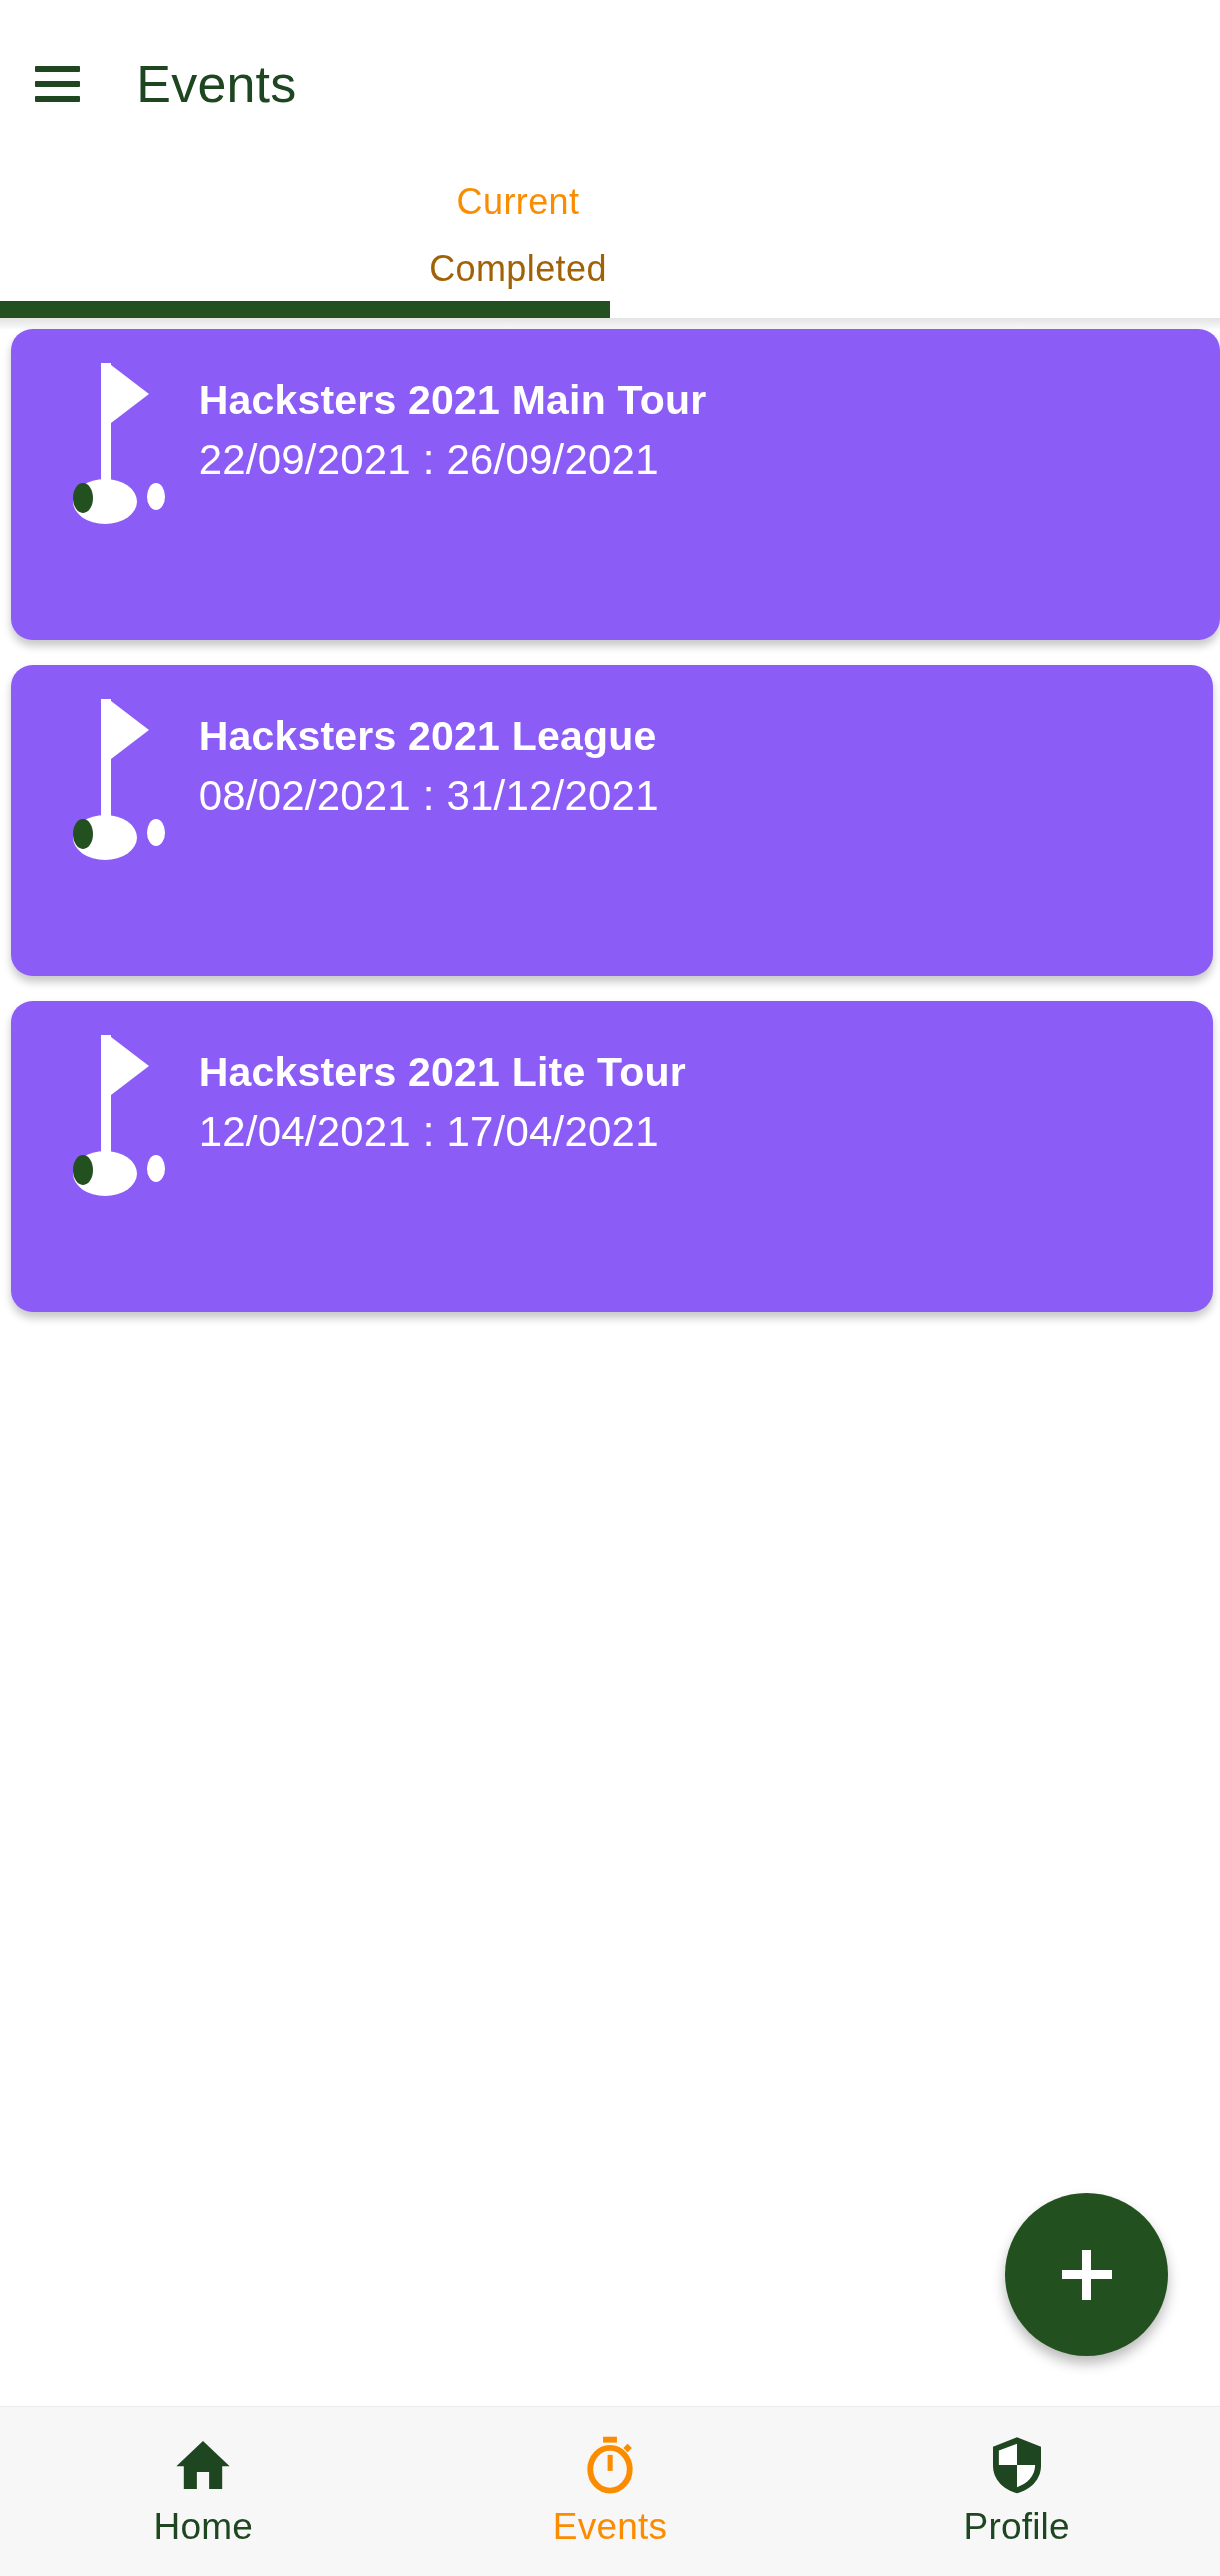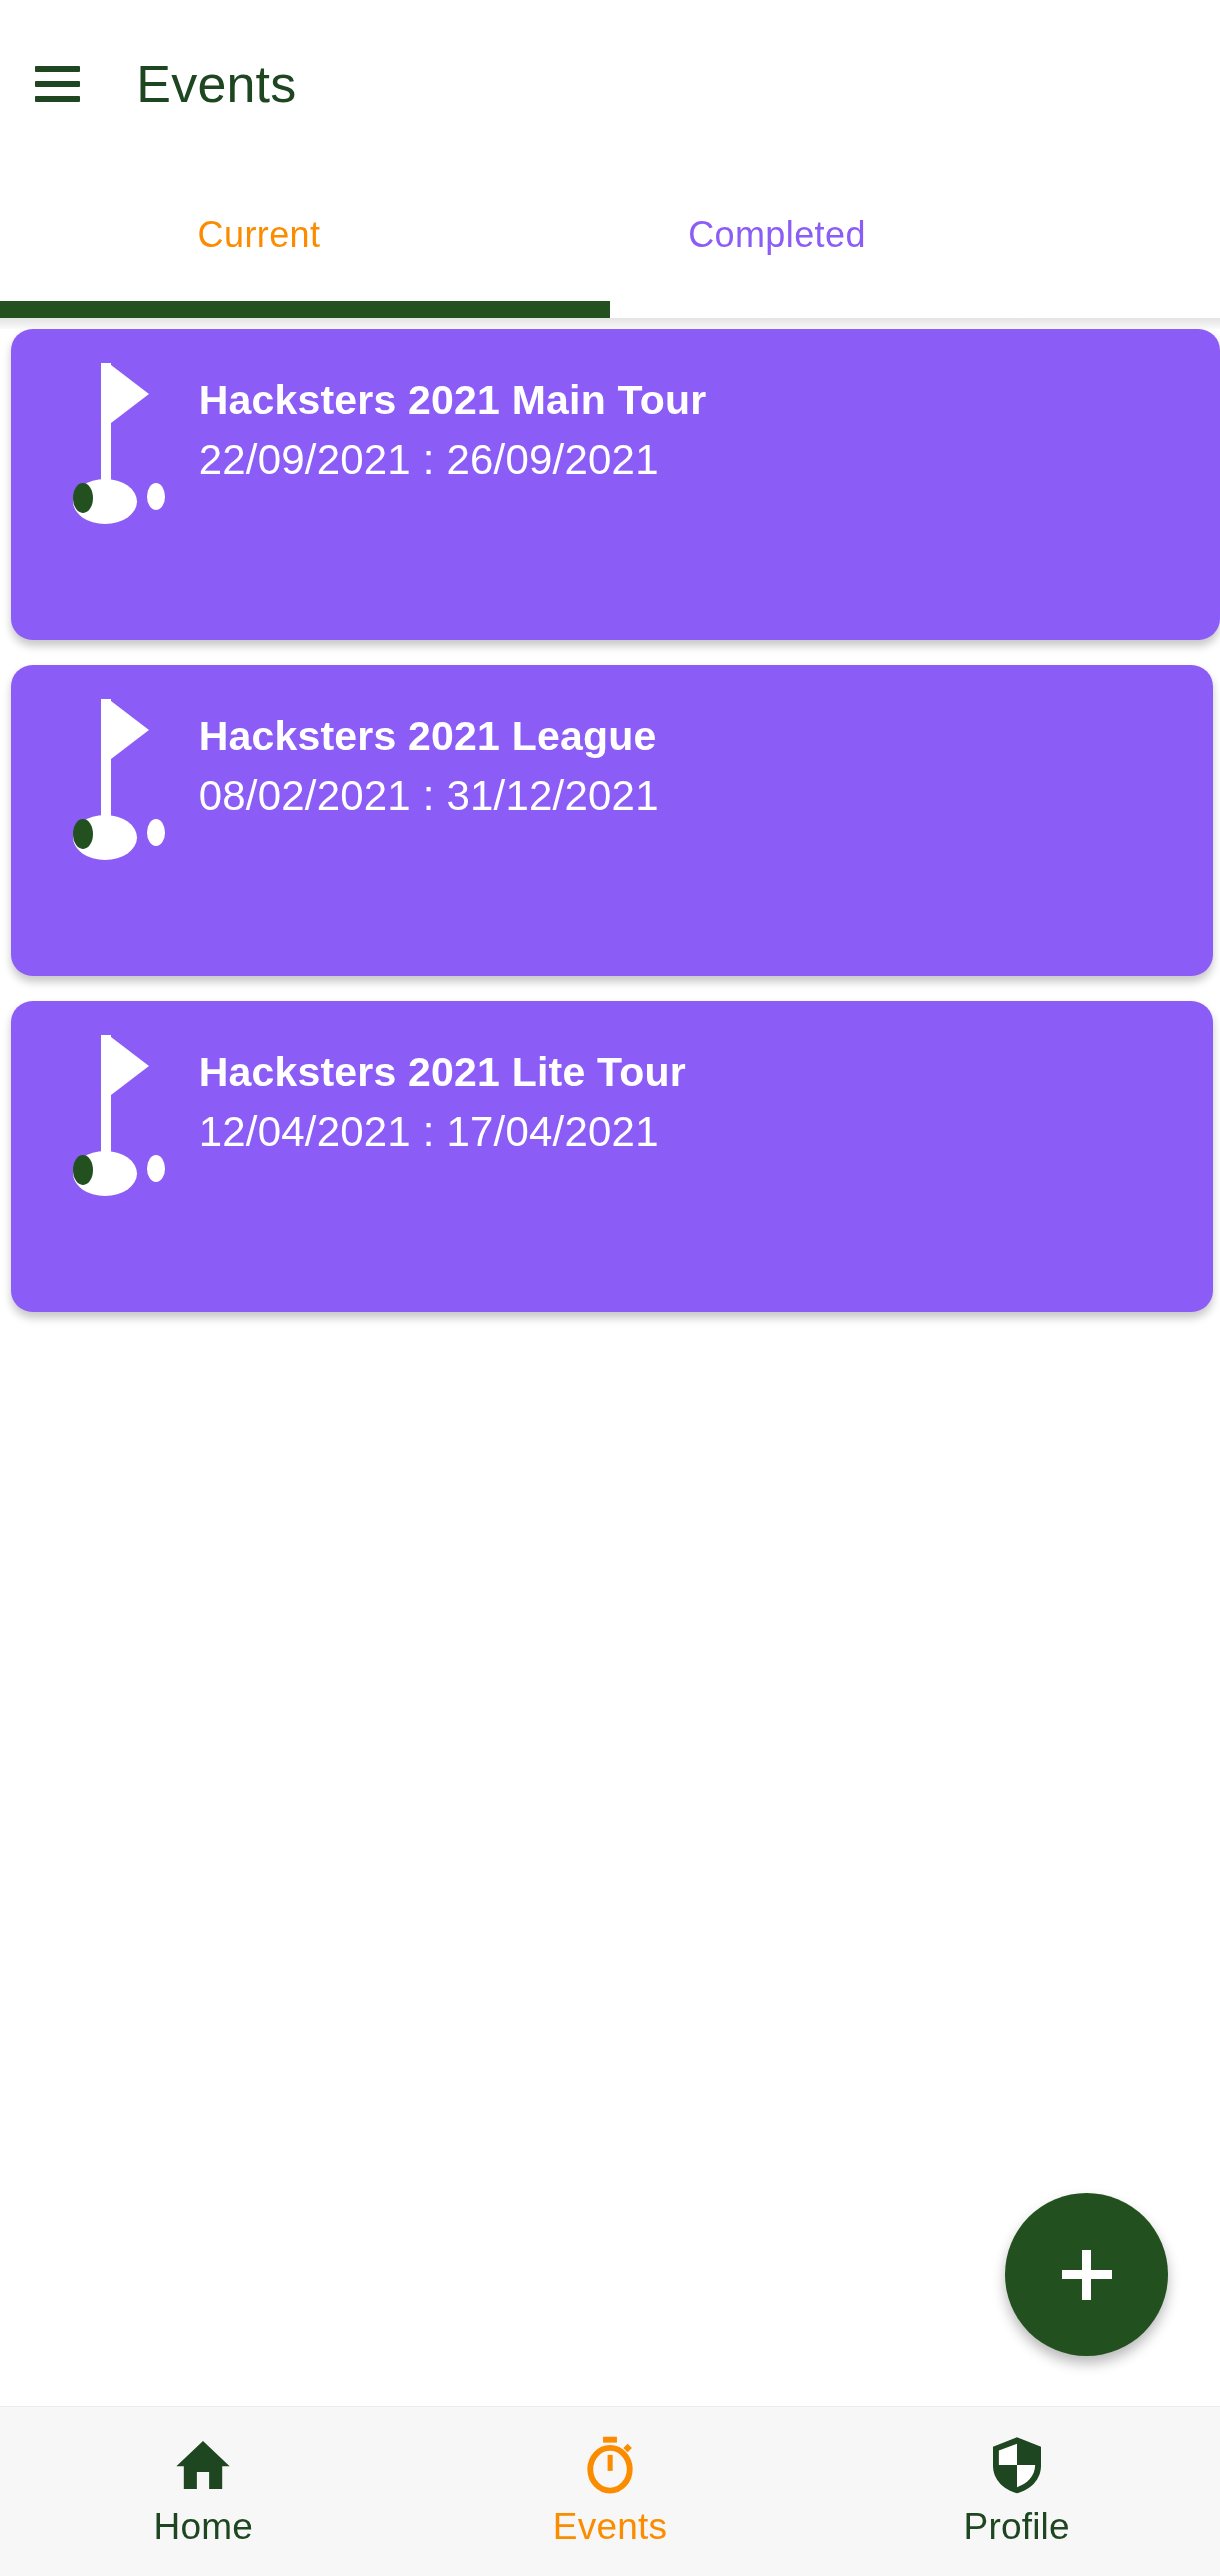--- a/index.html
+++ b/index.html
@@ -57,33 +57,34 @@
     position: absolute;
     left: 0; top: 168px;
     width: 1220px;
     height: 150px;
     background: #ffffff;
   }
   .tabs-row {
     display: flex;
     width: 1036px;
     height: 134px;
+    flex-direction: column;
   }
   .tab {
     flex: 1 1 0;
     display: flex;
     align-items: center;
     justify-content: center;
     cursor: pointer;
     font-size: 36px;
     font-weight: 400;
     letter-spacing: 0.4px;
   }
   .tab.active { color: #FB8C00; }
-  .tab.inactive { color: #8b5cf6; }
+  .tab.inactive { color: #a16207; }
   .tab-indicator {
     position: absolute;
     left: 0;
     top: 133px;
     width: 610px;
     height: 17px;
     background: #23501F;
   }
   .tab-divider {
     position: absolute;

